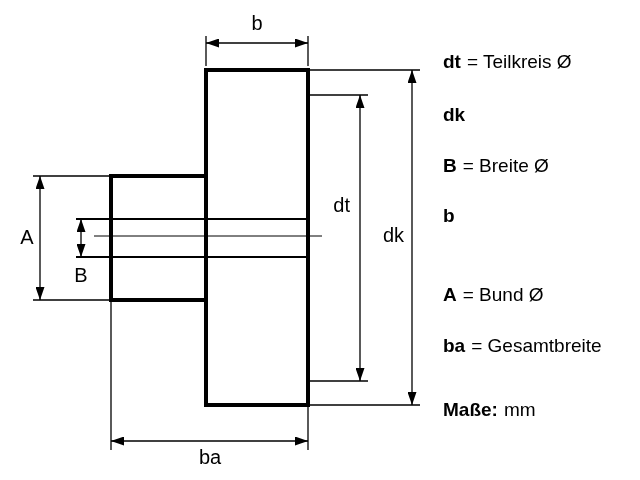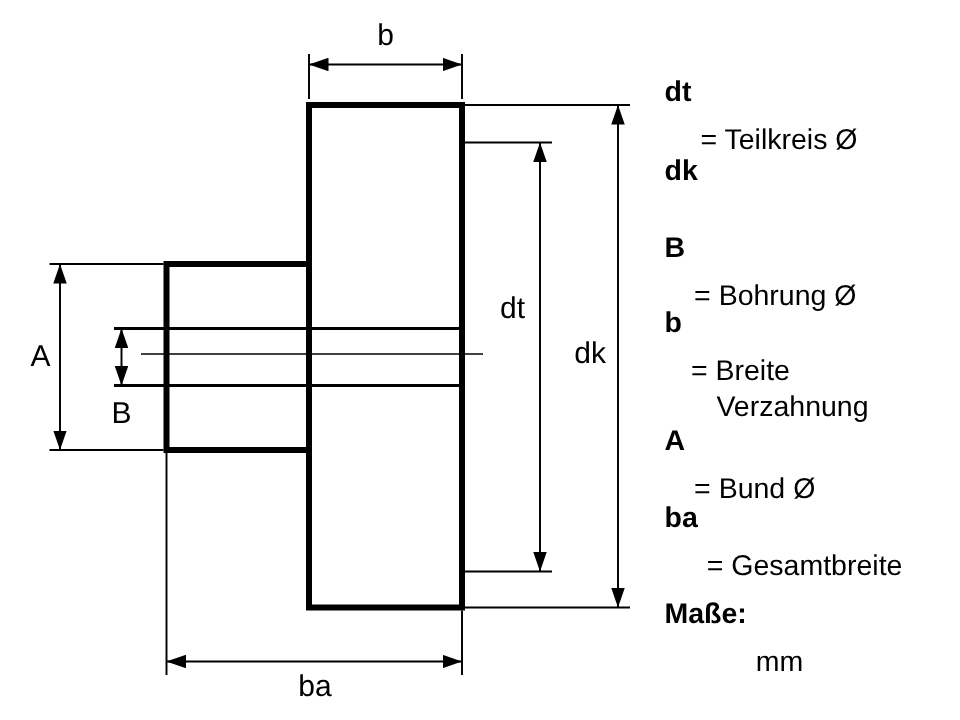--- a/index.html
+++ b/index.html
@@ -23,21 +23,21 @@
     position: absolute;
     left: 443px;
     display: flex;
     align-items: flex-start;
     font-size: 19px;
     line-height: 24px;
     color: #000;
     white-space: nowrap;
   }
   .legend-row .sym { font-weight: bold; }
-  .legend-row .desc-block { display: flex; flex-direction: column; margin-left: 6px; margin-top: 32px; }
+  .legend-row .desc-block { display: flex; flex-direction: column; margin-left: 6px; }
   .legend-row .desc2 { padding-left: 17px; }
   .legend-row .desc2:empty { display: none; }
 </style>
 </head>
 <body>
 
 <div class="canvas">
 
   <svg width="640" height="480" viewBox="0 0 640 480">
     <defs>
@@ -92,30 +92,26 @@
       <span class="desc">= Teilkreis Ø</span>
 
     </span>
   </div>
   <div class="legend-row" style="top:103px">
     <span class="sym">dk</span>
   </div>
   <div class="legend-row" style="top:154px">
     <span class="sym">B</span>
     <span class="desc-block">
-      <span class="desc">= Bohrung Ø</span>
+      <span class="desc">= Breite Ø</span>
 
     </span>
   </div>
   <div class="legend-row" style="top:204px">
     <span class="sym">b</span>
-    <span class="desc-block">
-      <span class="desc">= Breite</span>
-      <span class="desc2">Verzahnung</span>
-    </span>
   </div>
   <div class="legend-row" style="top:283px">
     <span class="sym">A</span>
     <span class="desc-block">
       <span class="desc">= Bund Ø</span>
 
     </span>
   </div>
   <div class="legend-row" style="top:334px">
     <span class="sym">ba</span>

